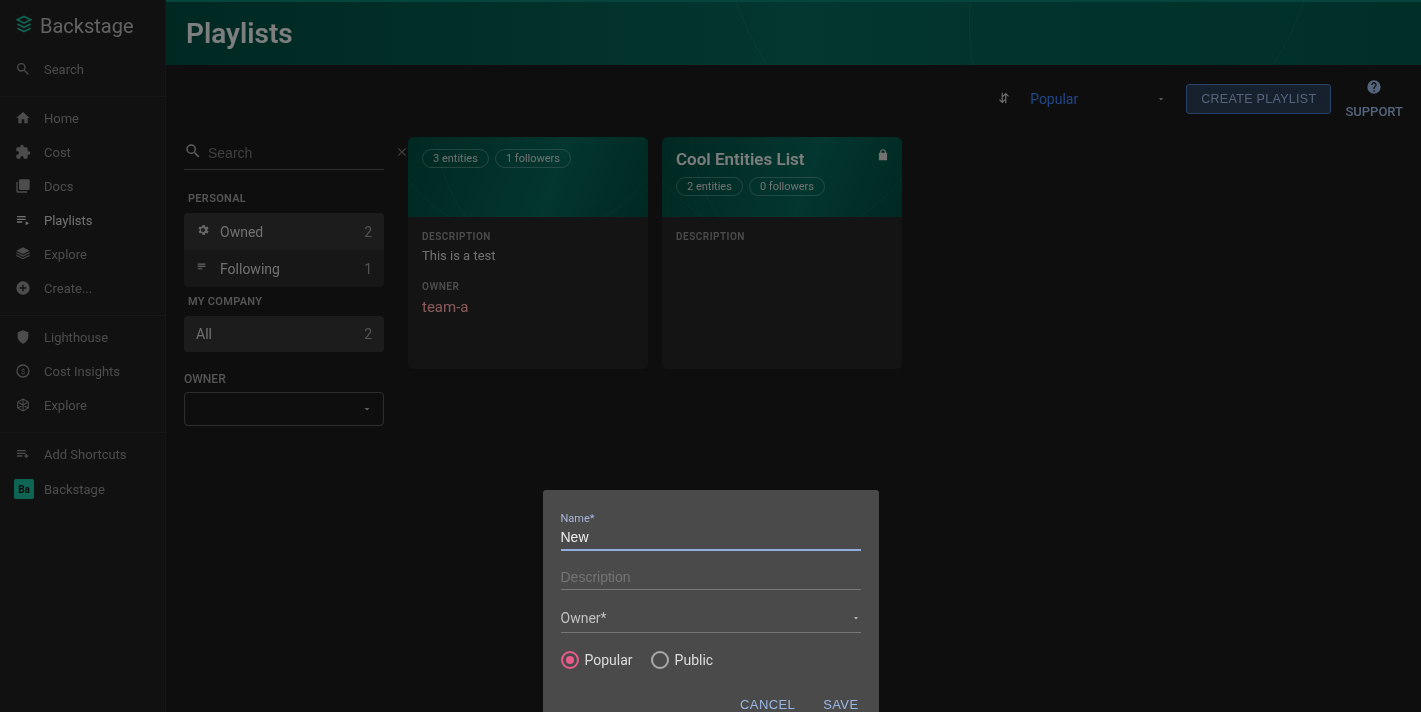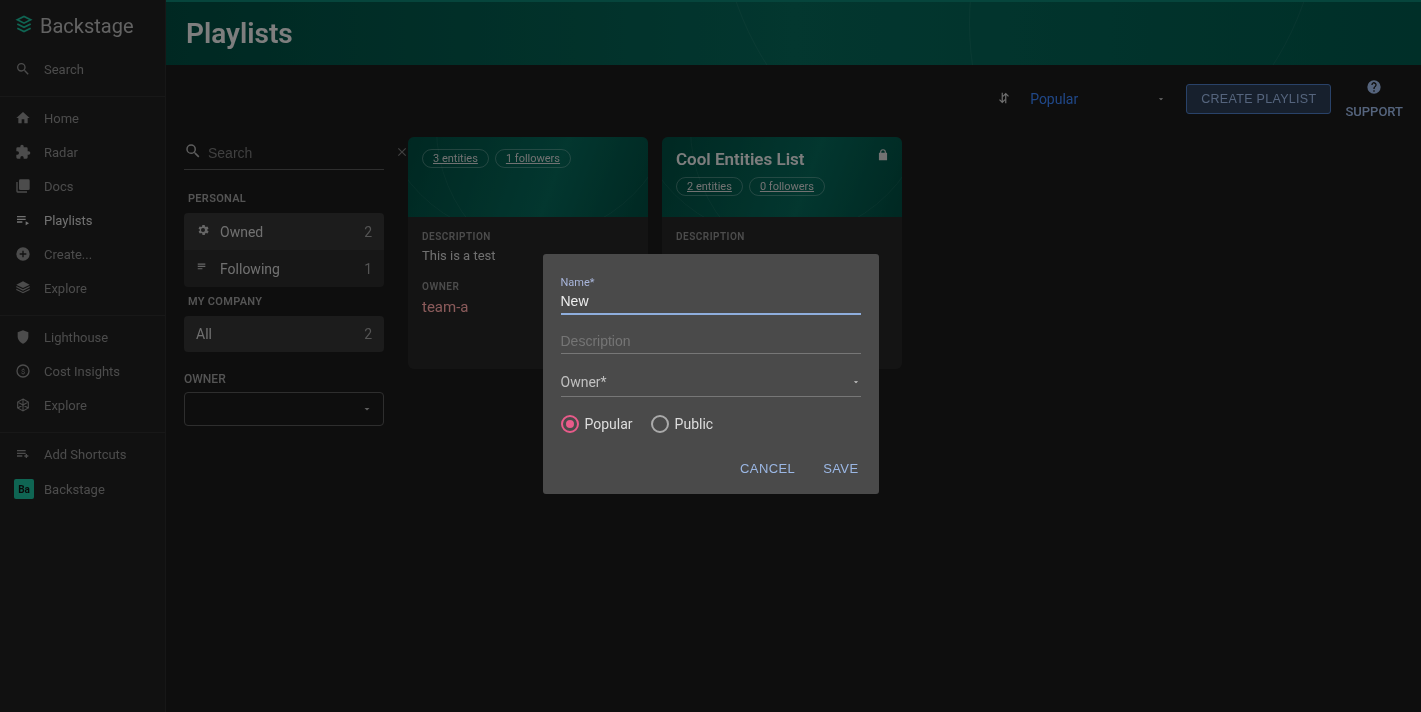--- a/index.html
+++ b/index.html
@@ -148,34 +148,34 @@
   position: absolute;
   width: 300px; height: 300px;
   border: 1px solid rgba(255,255,255,0.06);
   border-radius: 50%;
 }
 .card-header::before { right: -90px; top: -160px; }
 .card-header::after { right: -30px; top: -200px; }
 .card-lock { position: absolute; top: 10px; right: 12px; color: #cfcfcf; z-index: 1; }
 .card-title { color: #e4e4e4; font-size: 17px; font-weight: 600; margin-bottom: 8px; position: relative; z-index: 1; }
 .card-chips { display: flex; gap: 6px; position: relative; z-index: 1; }
-.chip { border: 1px solid rgba(255,255,255,0.25); border-radius: 12px; padding: 2px 10px; font-size: 11px; color: #d0d0d0; text-decoration: underline; }
+.chip { border: 1px solid rgba(255,255,255,0.25); border-radius: 12px; padding: 2px 10px; font-size: 11px; color: #d0d0d0; }
 .card-body { padding: 14px; }
 .card-section-label { font-size: 10px; font-weight: 600; color: #8a8a8a; letter-spacing: 0.5px; margin-bottom: 6px; }
 .card-desc { font-size: 13px; color: #ccc; margin-bottom: 18px; }
 .card-owner { font-size: 15px; color: #fca5a5; }
 .card { height: 232px; }
 
 
 .overlay {
   position: absolute;
   inset: 0;
   background: rgba(0,0,0,0.45);
   display: flex;
-  align-items: center;
+  align-items: flex-end;
   justify-content: center;
   z-index: 100;
 }
 .dialog {
   width: 336px;
   background: #4a4a4a;
   border-radius: 3px;
   padding: 22px 18px 12px 18px;
   position: relative;
   top: 18px;
@@ -248,53 +248,53 @@
             </svg>
           </span>
         <span>Home</span>
       </div>
       <div class="nav-item">
         <span class="nav-icon">
             <svg viewBox="0 0 24 24" width="16" height="16">
               <path class="muted-icon" d="M20.5 11H19V7a2 2 0 0 0-2-2h-4V3.5a2.5 2.5 0 0 0-5 0V5H4a2 2 0 0 0-2 2v4h1.5a2.5 2.5 0 0 1 0 5H2v4a2 2 0 0 0 2 2h4v-1.5a2.5 2.5 0 0 1 5 0V22h4a2 2 0 0 0 2-2v-4h1.5a2.5 2.5 0 0 0 0-5z"></path>
             </svg>
           </span>
-        <span>Radar</span>
+        <span>Cost</span>
       </div>
       <div class="nav-item">
         <span class="nav-icon">
             <svg viewBox="0 0 24 24" width="16" height="16">
               <path class="muted-icon" d="M4 6H2v14a2 2 0 0 0 2 2h14v-2H4V6zm16-4H8a2 2 0 0 0-2 2v12a2 2 0 0 0 2 2h12a2 2 0 0 0 2-2V4a2 2 0 0 0-2-2z"></path>
             </svg>
           </span>
         <span>Docs</span>
       </div>
       <div class="nav-item active">
         <span class="nav-icon">
             <svg viewBox="0 0 24 24" width="16" height="16">
               <path fill="#d0d0d0" d="M3 6h13v2H3zm0 4h13v2H3zm0 4h8v2H3zm13 0l5 3-5 3v-6z"></path>
             </svg>
           </span>
         <span>Playlists</span>
       </div>
       <div class="nav-item">
         <span class="nav-icon">
             <svg viewBox="0 0 24 24" width="16" height="16">
+              <path class="muted-icon" d="M12 2 2 7l10 5 10-5-10-5zm0 12L2 9v2l10 5 10-5V9l-10 5zm0 4L2 13v2l10 5 10-5v-2l-10 5z"></path>
+            </svg>
+          </span>
+        <span>Explore</span>
+      </div>
+      <div class="nav-item">
+        <span class="nav-icon">
+            <svg viewBox="0 0 24 24" width="16" height="16">
               <path class="muted-icon" d="M12 2a10 10 0 1 0 10 10A10 10 0 0 0 12 2zm5 11h-4v4h-2v-4H7v-2h4V7h2v4h4z"></path>
             </svg>
           </span>
         <span>Create...</span>
-      </div>
-      <div class="nav-item">
-        <span class="nav-icon">
-            <svg viewBox="0 0 24 24" width="16" height="16">
-              <path class="muted-icon" d="M12 2 2 7l10 5 10-5-10-5zm0 12L2 9v2l10 5 10-5V9l-10 5zm0 4L2 13v2l10 5 10-5v-2l-10 5z"></path>
-            </svg>
-          </span>
-        <span>Explore</span>
       </div>
     </div>
 
     <div class="nav-section nav-divider-block">
       <div class="nav-item">
         <span class="nav-icon">
             <svg viewBox="0 0 24 24" width="16" height="16">
               <path class="muted-icon" d="M12 2 4 5v6c0 5 3.4 9.7 8 11 4.6-1.3 8-6 8-11V5l-8-3z"></path>
             </svg>
           </span>

